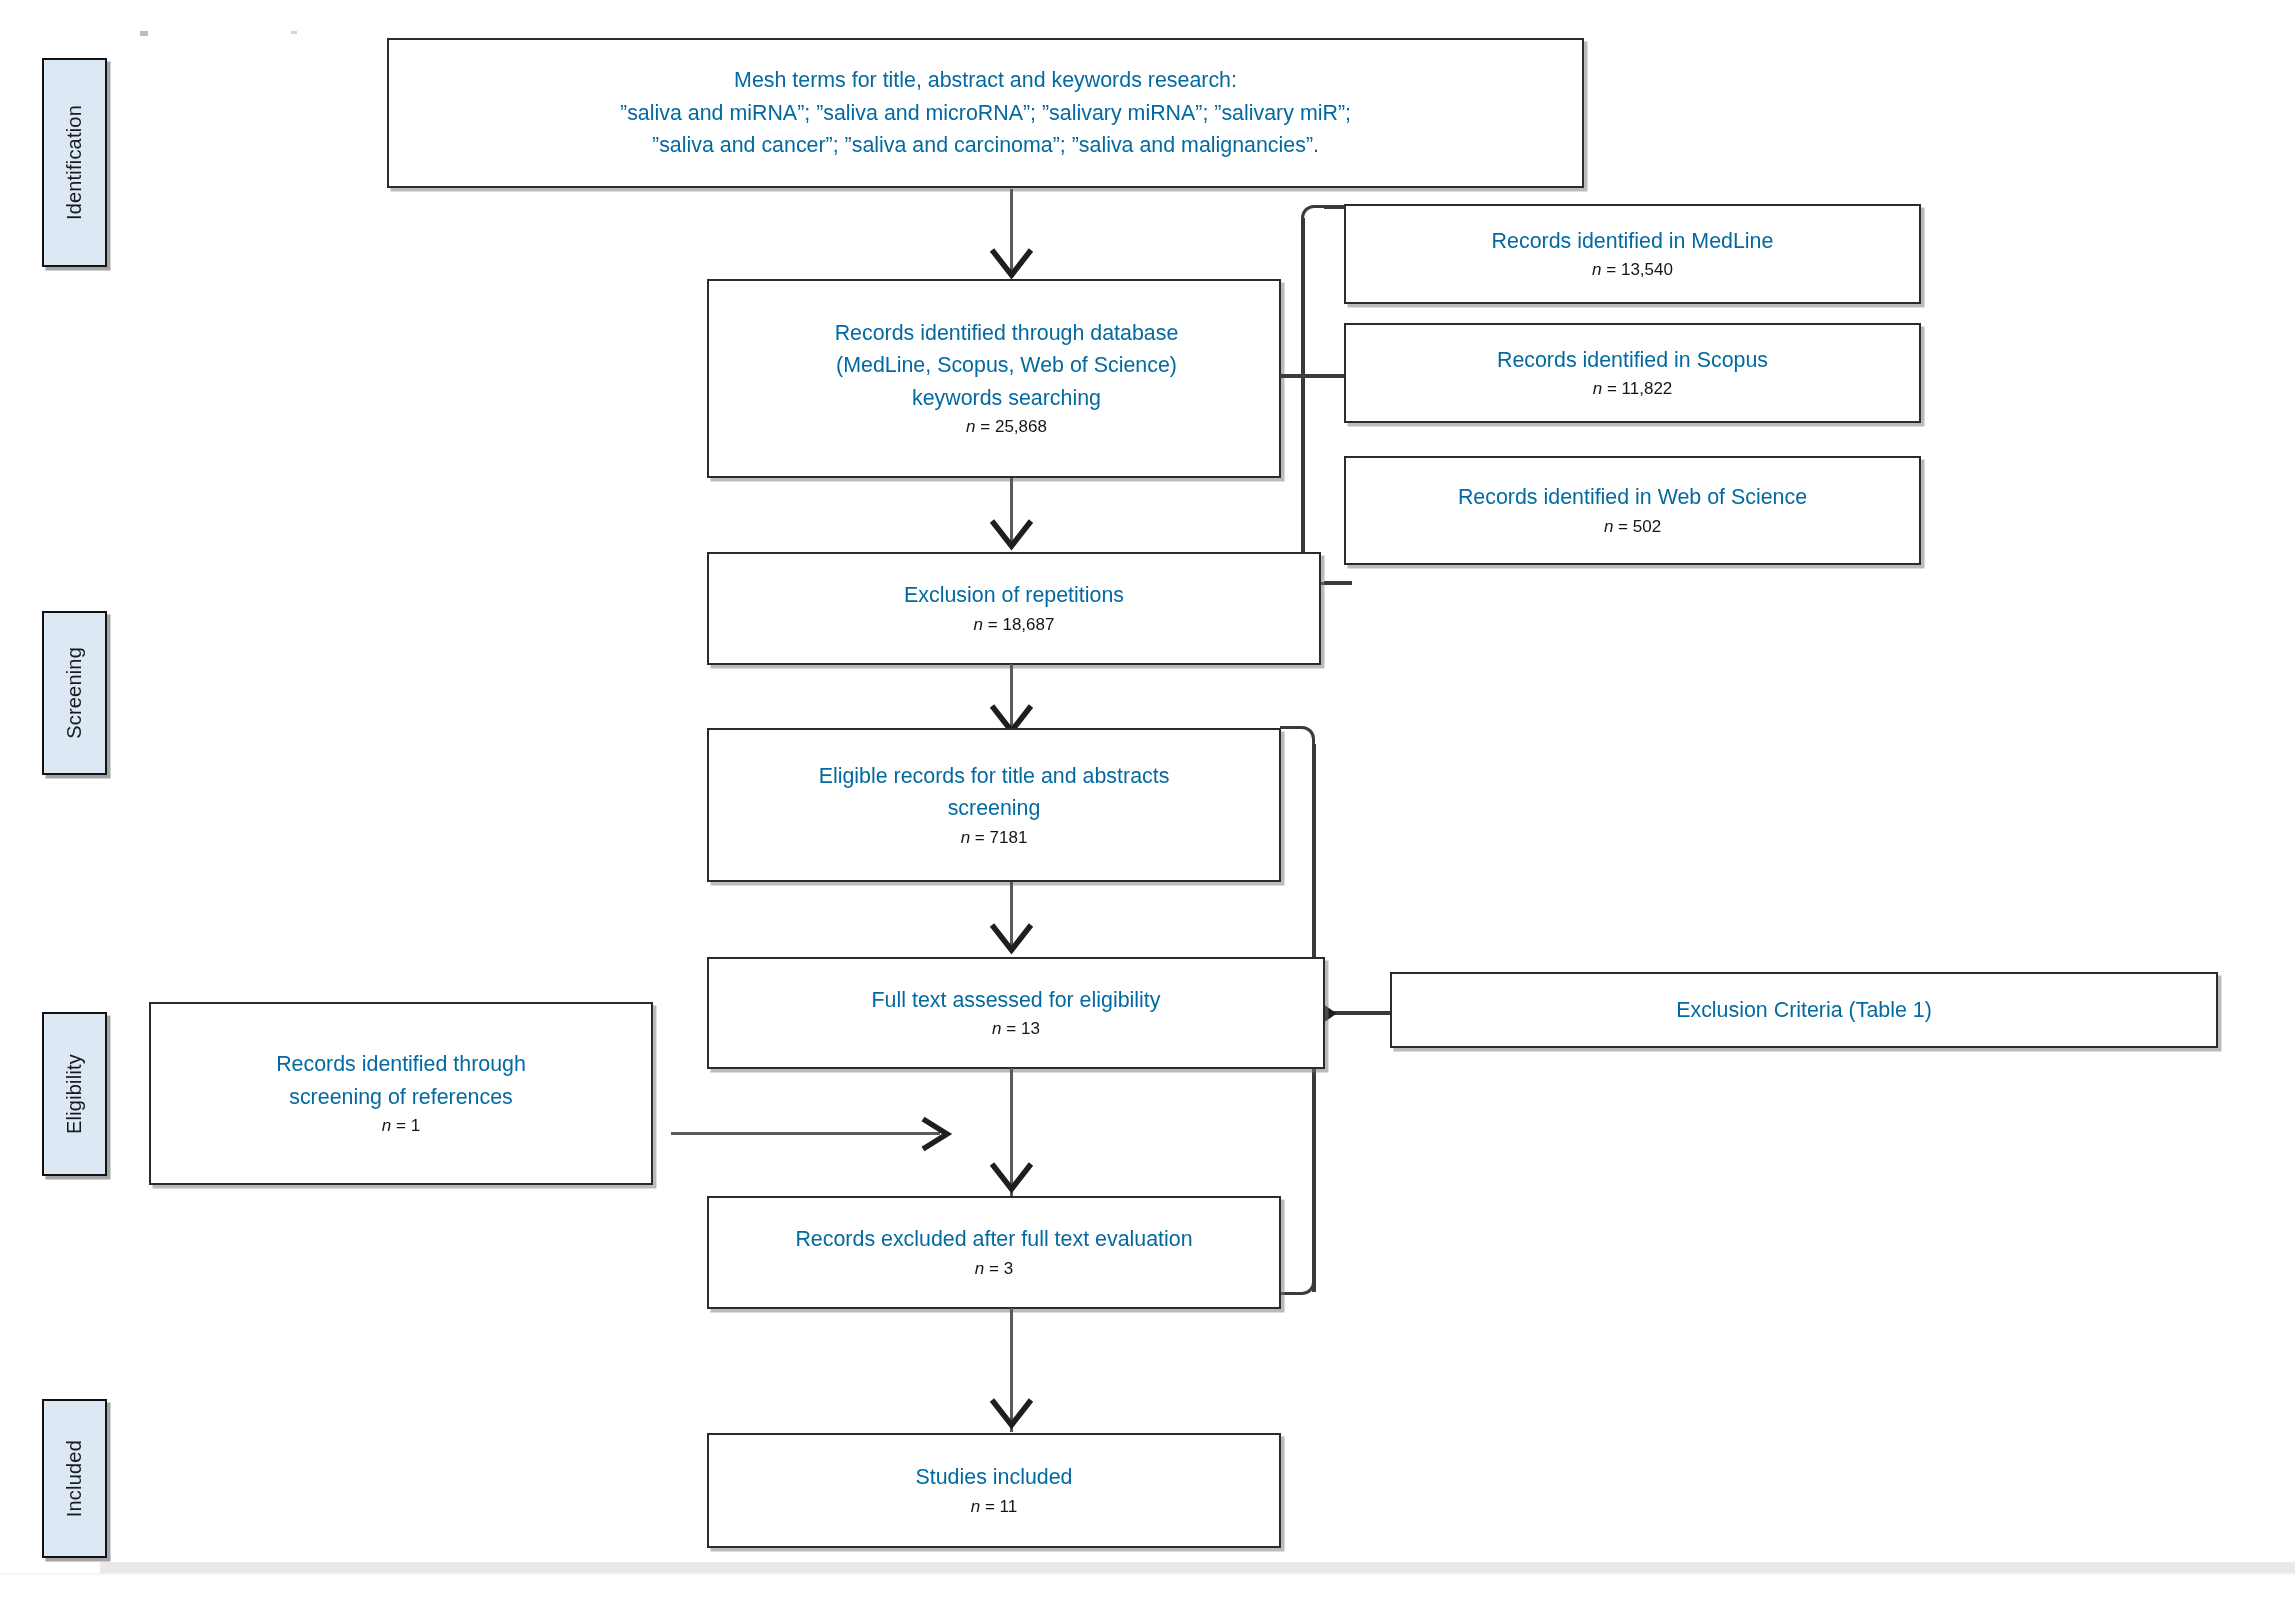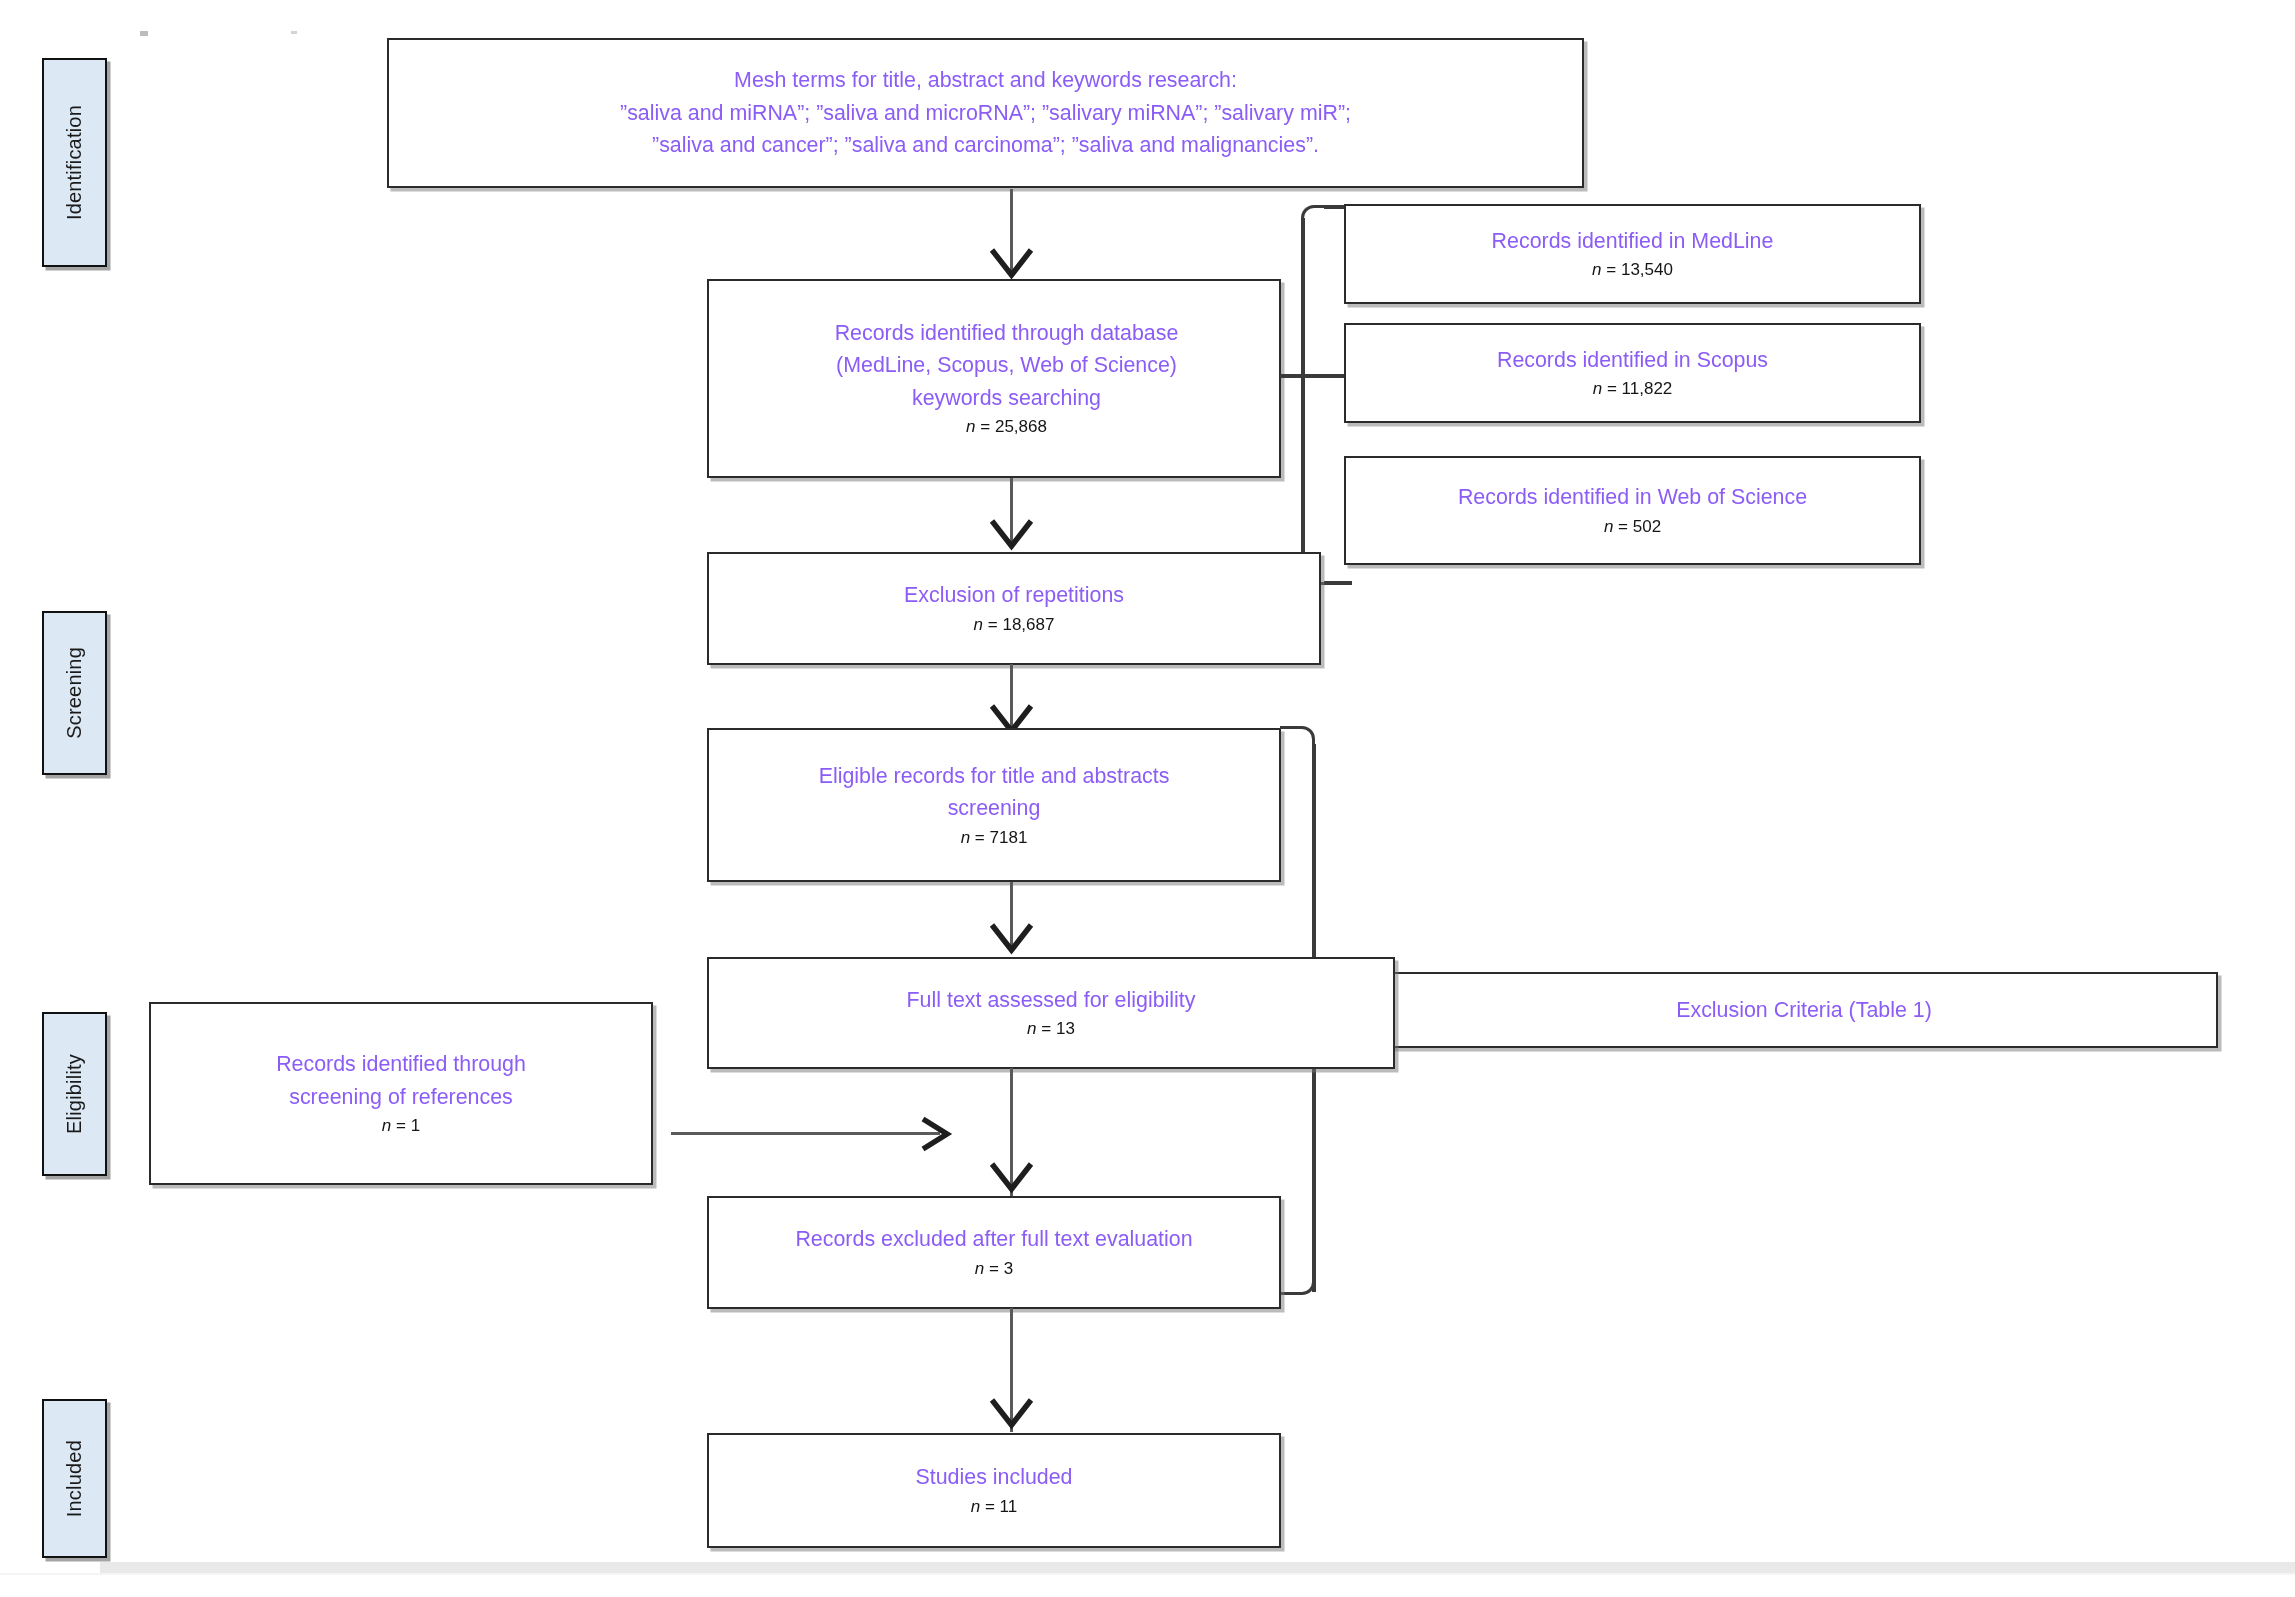--- a/index.html
+++ b/index.html
@@ -67,21 +67,21 @@
     display: flex;
     flex-direction: column;
     align-items: center;
     justify-content: center;
     text-align: center;
     padding: 4px 11px;
   }
   .box .line {
     font-size: 21.4px;
     line-height: 1.52;
-    color: #8b5cf6;
+    color: #0369a1;
     white-space: nowrap;
   }
   .box .nline {
     font-size: 17px;
     line-height: 1.52;
     color: #151515;
     white-space: nowrap;
   }
   .box .nline i {
     font-style: italic;
@@ -250,21 +250,21 @@
 
   <div class="box" style="left:1390px; top:972px; width:828px; height:76px;">
     <div class="line">Exclusion Criteria (Table 1)</div>
   </div>
 
   <div class="vline" style="left:1010px; top:882px; height:66px;"></div>
   <svg class="arrowhead" style="left:989px; top:922px;" width="45" height="36" viewBox="0 0 90 72">
     <path d="M6 6 L45 56 L84 6" fill="none" stroke="#1e1e1e" stroke-width="11"></path>
   </svg>
 
-  <div class="box" style="left:707px; top:957px; width:688px; height:112px;">
+  <div class="box" style="left:707px; top:957px; width:618px; height:112px;">
     <div class="line">Full text assessed for eligibility</div>
     <div class="nline">
       <i>n</i>
       <span> = </span><span>13</span>
     </div>
   </div>
 
   <div class="box" style="left:149px; top:1002px; width:504px; height:183px;">
     <div class="line">Records identified through</div>
     <div class="line">screening of references</div>

